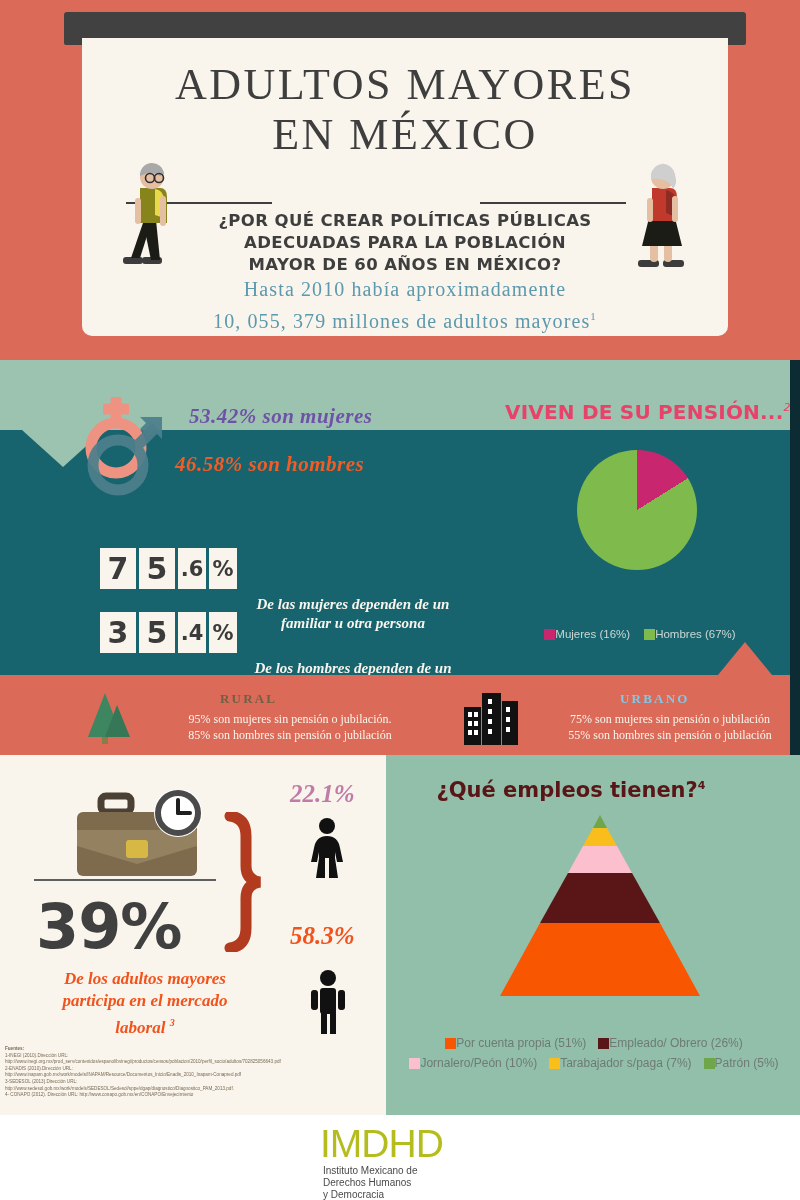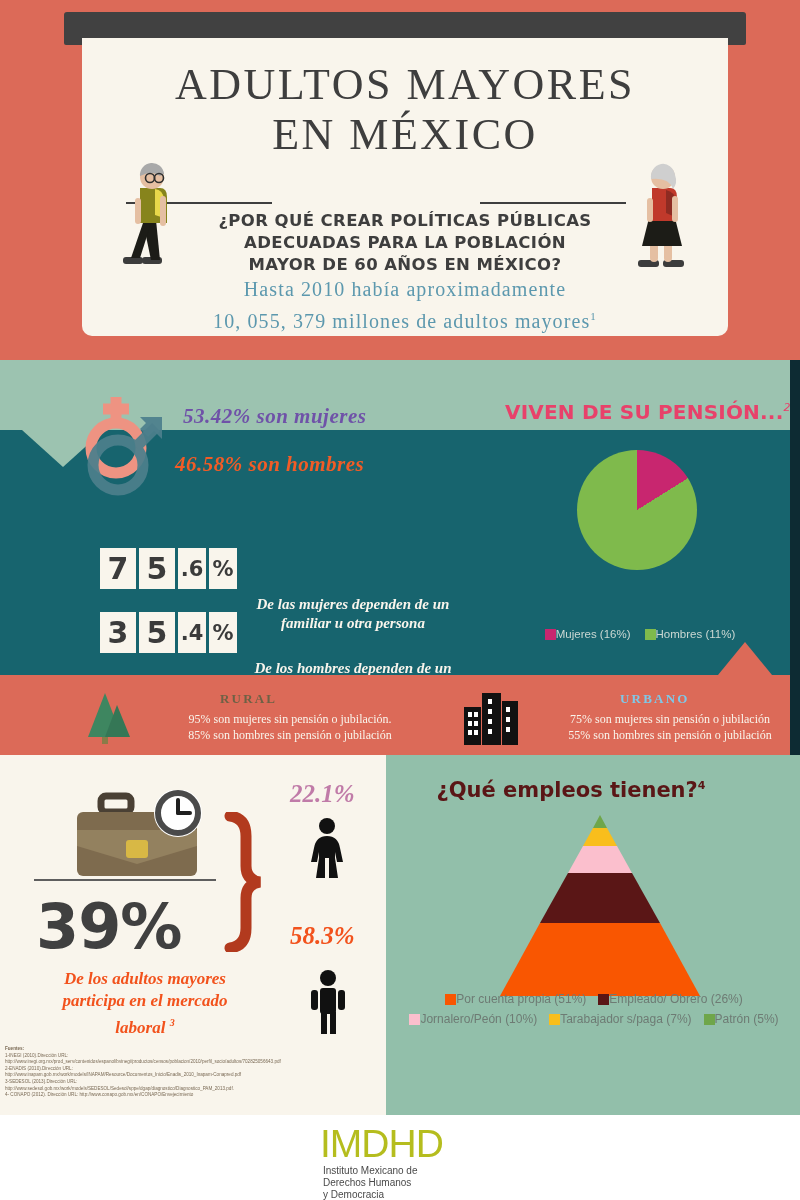--- a/index.html
+++ b/index.html
@@ -48,21 +48,21 @@
   
   .teal { position: absolute; left: 0; top: 360px; width: 800px; height: 315px; background: #17646E; }
   .sage-band { position: absolute; left: 0; top: 0; width: 790px; height: 70px; background: #9CC3B0; }
   .sage-notch {
     position: absolute; left: 22px; top: 70px; width: 0; height: 0;
     border-left: 41px solid transparent; border-right: 41px solid transparent;
     border-top: 37px solid #9CC3B0;
   }
   .gender-icon { position: absolute; left: 68px; top: 393px; }
   .pct-women {
-    position: absolute; left: 183px; top: 404px;
+    position: absolute; left: 189px; top: 404px;
     font-family: "Liberation Serif", serif; font-style: italic; font-weight: bold;
     color: #6F52A8; font-size: 21px; letter-spacing: .5px;
   }
   .pct-men {
     position: absolute; left: 175px; top: 452px;
     font-family: "Liberation Serif", serif; font-style: italic; font-weight: bold;
     color: #F25C26; font-size: 21px; letter-spacing: .5px;
   }
   .numrow { position: absolute; display: flex; align-items: center; gap: 3px; }
   .numbox {
@@ -139,21 +139,21 @@
   .labor-text sup { font-size: 10px; }
   .hr-line { position: absolute; left: 34px; top: 879px; width: 182px; height: 2px; background: #5E5E5E; }
 
   .jobs-title {
     position: absolute; left: 386px; top: 778px; width: 370px; text-align: center;
     font-family: "DejaVu Sans", sans-serif; font-weight: bold; color: #5A1616;
     font-size: 21px;
   }
   .jobs-title sup { font-size: 11px; }
   .jobs-legend {
-    position: absolute; left: 396px; top: 992px; width: 396px;
+    position: absolute; left: 396px; top: 1036px; width: 396px;
     display: flex; flex-wrap: wrap; justify-content: center; gap: 6px 12px;
     font-family: "Liberation Sans", sans-serif; font-size: 12px; color: #6E7B74;
   }
 
   .sources {
     position: absolute; left: 5px; top: 1046px; width: 375px;
     font-family: "Liberation Sans", sans-serif; font-size: 4.6px; line-height: 6.6px;
     color: #7A6A55; word-break: break-all;
   }
   .sources .hd { font-weight: bold; }
@@ -283,21 +283,21 @@
     <span>VIVEN DE SU PENSIÓN...</span><sup>2</sup>
   </div>
   <div class="pie"></div>
   <div class="pie-legend">
     <span class="lg">
       <i class="sw" style="background:#C8266F"></i>
       <span>Mujeres (16%)</span>
     </span>
     <span class="lg">
       <i class="sw" style="background:#7FBA4C"></i>
-      <span>Hombres (11%)</span>
+      <span>Hombres (67%)</span>
     </span>
   </div>
 
   <div class="salmon">
     <div class="salmon-notch"></div>
 
     <div style="position:absolute; left:78px; top:16px;">
       <svg width="56" height="54" viewBox="0 0 56 54">
         <rect x="24" y="44" width="6" height="9" fill="#8A7B48"></rect>
         <path d="M27 2 L44 46 H10 Z" fill="#3E8660"></path>

